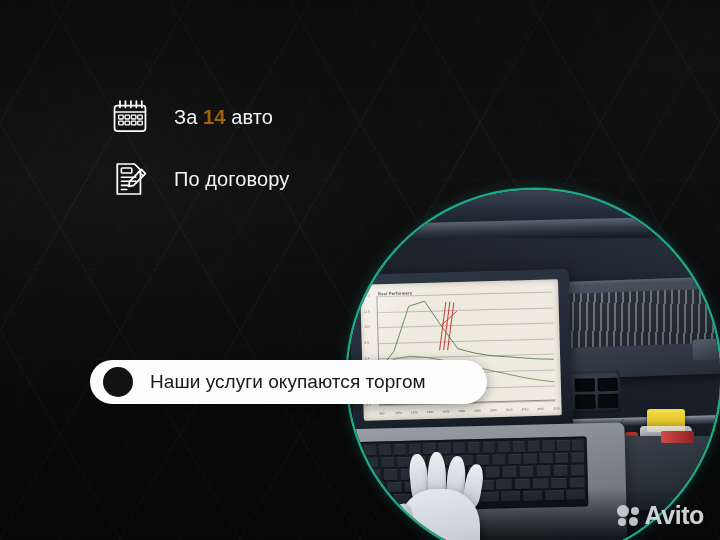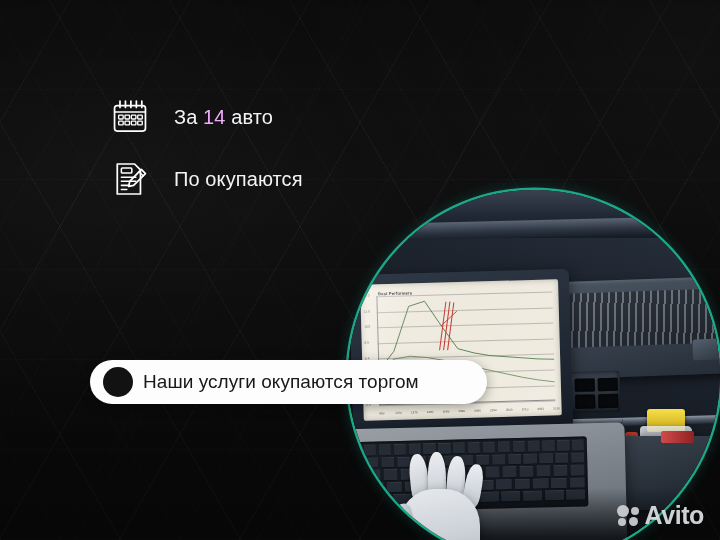--- a/index.html
+++ b/index.html
@@ -62,21 +62,21 @@
   }
   .feat .ic svg { display:block; }
   .feat .lbl {
     margin-left:22px;
     font-size:20px;
     line-height:1.1;
     color:#f2f3f4;
     letter-spacing:.1px;
     white-space:nowrap;
   }
-  .feat .lbl b { font-weight:400; color:#f0abfc; }
+  .feat .lbl b { font-weight:700; color:#a16207; }
 
   
   #photo-circle {
     position:absolute;
     left:348px; top:190px;
     width:372px; height:372px;
     border-radius:50%;
     overflow:hidden;
     z-index:4;
     box-shadow:0 0 0 2.5px #1da787, 0 0 14px 2px rgba(24,150,120,.30);
@@ -345,21 +345,21 @@
     display:flex; align-items:center;
     box-shadow:0 3px 12px rgba(0,0,0,.35);
   }
   #pill .dot {
     width:30px; height:30px; flex:0 0 30px;
     margin-left:13px;
     border-radius:50%;
     background:#121212;
   }
   #pill .ptxt {
-    margin-left:10px;
+    margin-left:17px;
     font-size:19px;
     color:#17181a;
     white-space:nowrap;
     letter-spacing:.05px;
   }
 
   
   #avito {
     position:absolute; right:16px; bottom:12px;
     height:26px;
@@ -614,21 +614,21 @@
       <span class="ic">
         <svg width="40" height="40" viewBox="0 0 44 44" fill="none" stroke="#ffffff" stroke-width="1.9" stroke-linecap="round" stroke-linejoin="round">
           <path d="M8 5.5h19l6.5 6.5v26.5H8z"></path>
           <rect x="12.5" y="10" width="11.5" height="5.5" rx="1" stroke-width="1.7"></rect>
           <path d="M12.5 20h16M12.5 24.5h16M12.5 29h9" stroke-width="1.7"></path>
           <path d="M12.5 33.5h6" stroke-width="1.7"></path>
           <path d="M34.5 11.5l4.5 4.5-13 13-5.5 1.2 1.2-5.5z"></path>
           <path d="M32 14l4.5 4.5" stroke-width="1.5"></path>
         </svg>
       </span>
-      <span class="lbl">По окупаются</span>
+      <span class="lbl">По договору</span>
     </div>
 
 
   </div>
 
   <div id="pill">
     <span class="dot"></span>
     <span class="ptxt">Наши услуги окупаются торгом</span>
   </div>
 

